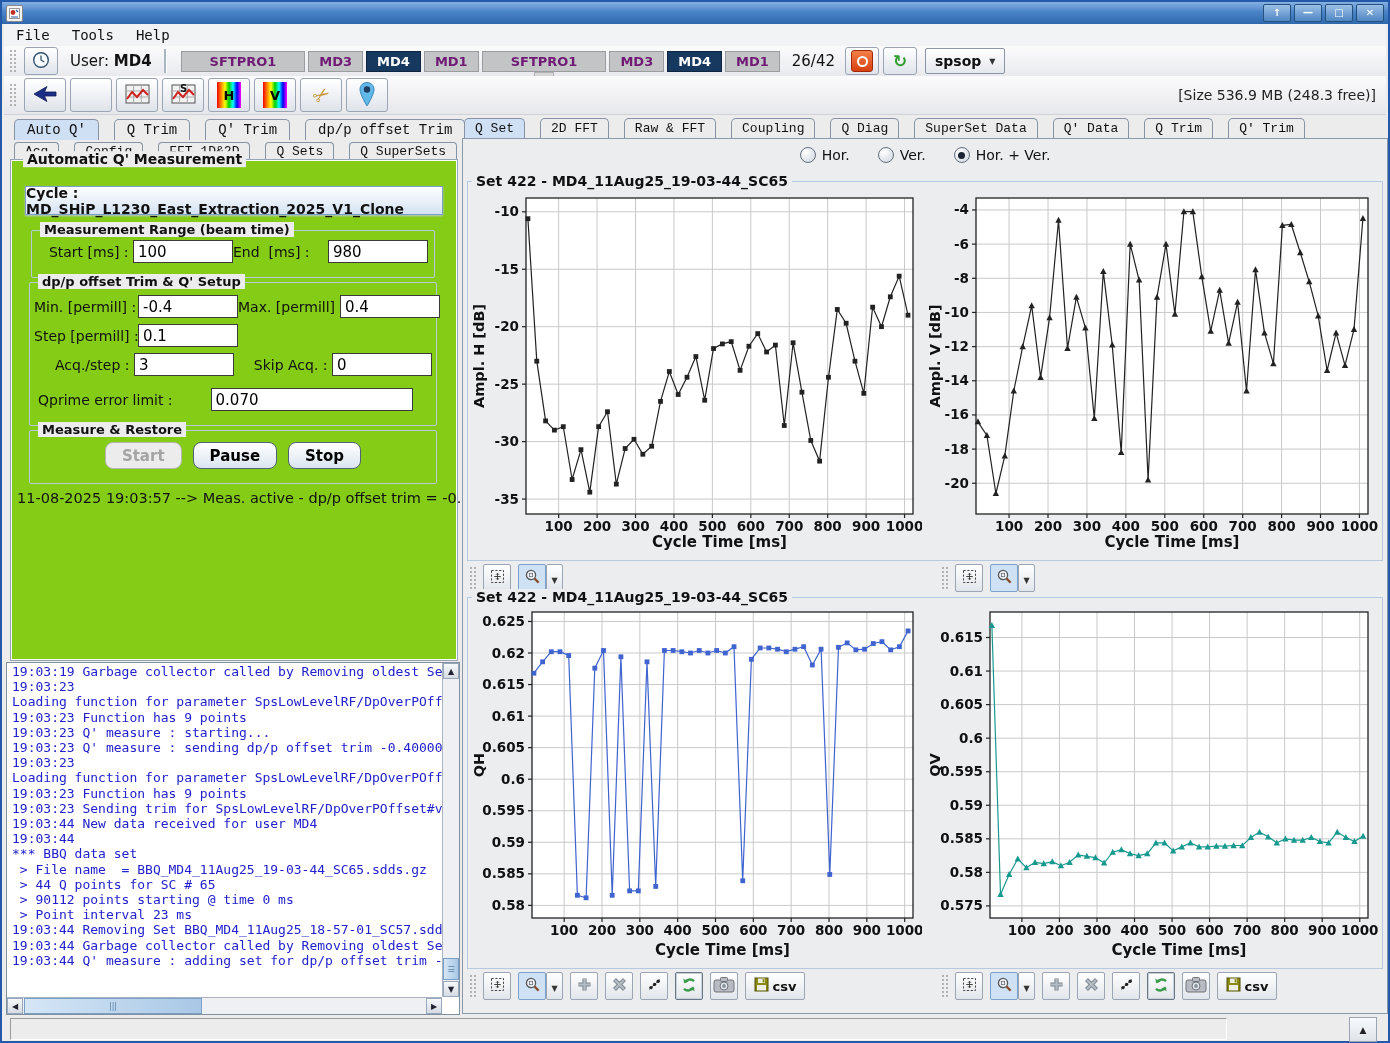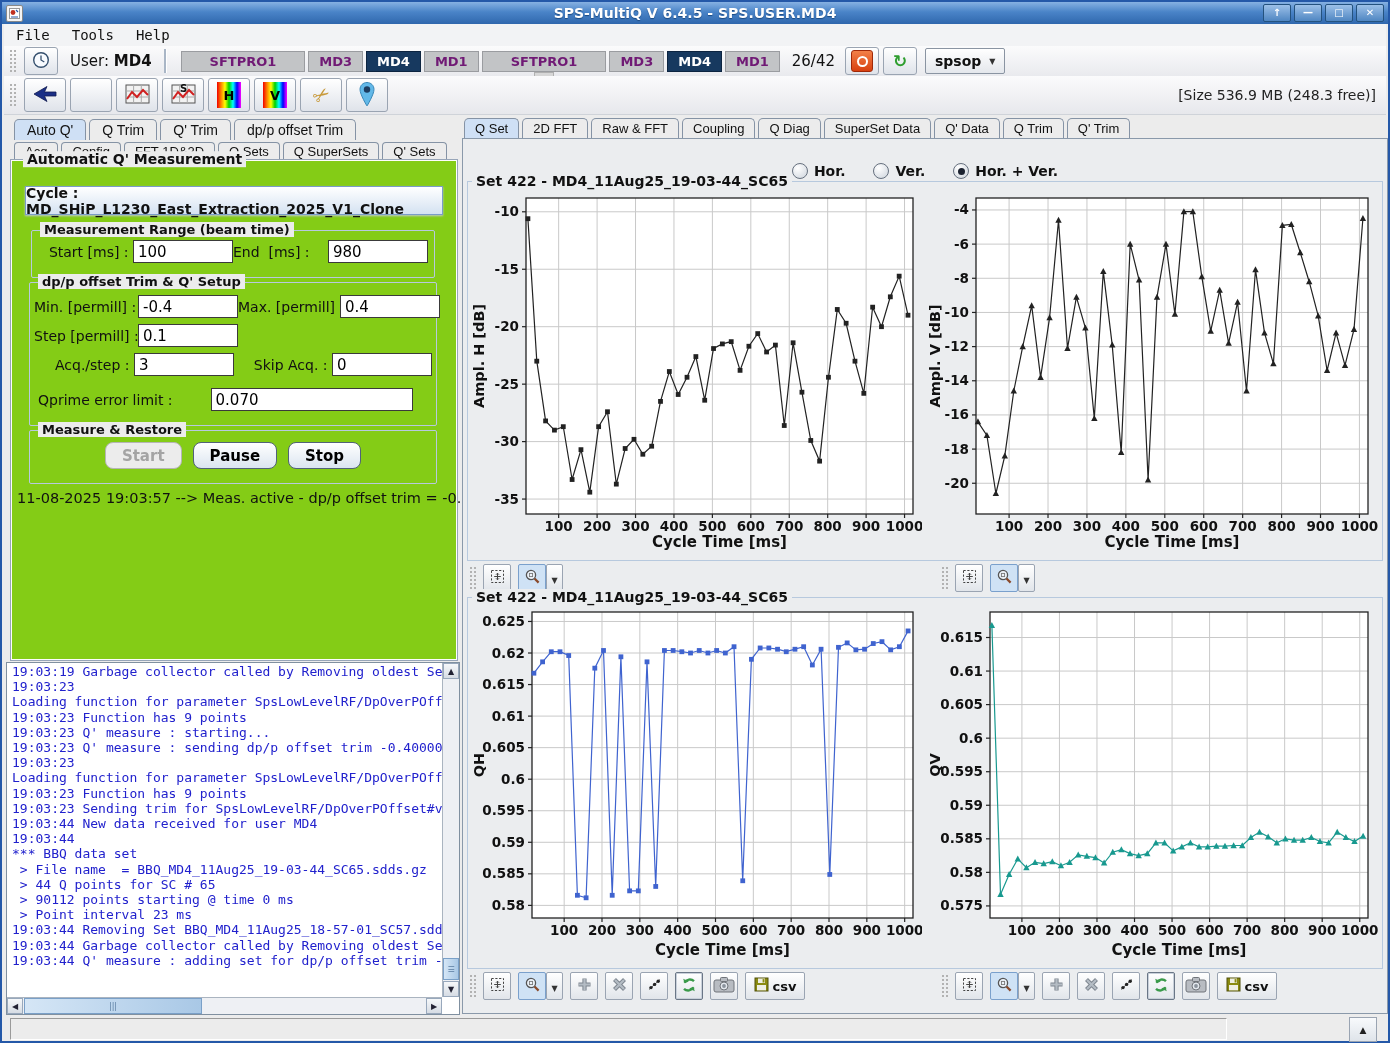--- a/index.html
+++ b/index.html
@@ -56,22 +56,22 @@
   .sizelbl{margin-left:auto;margin-right:10px;font-size:14px;color:#222;}
   .icon-rain{width:24px;height:26px;display:flex;align-items:center;justify-content:center;
     background:linear-gradient(90deg,#f00000,#ff8000,#ffff00,#00d000,#00ffff,#0000ff,#ff00ff);
     font-weight:bold;font-size:13px;color:#000;}
   .icon-fft2d{width:25px;height:25px;
     background:radial-gradient(circle,#ffffff 0%,#ffe84a 18%,#6cf04a 36%,#3ae8e8 52%,#4a6cf0 68%,#e84af0 84%,#f04a6c 100%);
     clip-path:polygon(50% 0%,100% 50%,50% 100%,0% 50%);}
   .icon-scissors{color:#c89a3c;font-size:20px;display:inline-block;transform:rotate(-35deg);line-height:1;}
   
   .tabrow{position:absolute;display:flex;align-items:flex-end;}
-  .tab{font-family:Liberation Sans, sans-serif;border:1px solid #8593a5;border-bottom:none;
-    border-radius:5px 5px 0 0;background:#ececec;margin-right:3px;white-space:pre;}
+  .tab{font-family:Liberation Mono, monospace;border:1px solid #8593a5;border-bottom:none;
+    border-radius:5px 5px 0 0;background:#ececec;margin-right:15px;white-space:pre;}
   .tab.sel{background:#cfe0f5;}
   .ltabs1{left:12px;top:116px;height:22px;}
   .ltabs1 .tab{font-size:14px;padding:2px 12px;}
   .ltabs2{left:12px;top:138px;height:20px;}
   .ltabs2 .tab{font-size:13px;padding:1px 10px;border-radius:4px 4px 0 0;}
   .lpanel{position:absolute;left:8px;top:157px;width:446px;height:500px;
     border:1px solid #97a5b8;box-shadow:inset 0 0 0 1px #fdfdfd;background:#84cc16;}
   .panel-title{position:absolute;left:12px;top:0;transform:translateY(-55%);background:#ececec;
     padding:0 4px;font-weight:bold;font-size:14px;}
   .tgroup{position:absolute;border:1px solid #b7c9de;border-radius:2px;}
@@ -100,21 +100,21 @@
     border:1px solid #98a8bc;box-sizing:border-box;display:flex;align-items:center;justify-content:center;
     font-size:8px;color:#223;}
   .sb-thumb{position:absolute;background:linear-gradient(90deg,#d5e6f6,#a9c8e6);border:1px solid #7aa0c8;
     box-sizing:border-box;display:flex;align-items:center;justify-content:center;color:#5a7ca0;font-size:8px;}
   
   .rtabs{left:462px;top:115px;height:21px;}
   .rtabs .tab{font-size:13px;padding:2px 10px;}
   .rpanel{position:absolute;left:460px;top:136px;width:924px;height:874px;
     border:1px solid #8a99aa;background:#ebedef;}
   .radiorow{position:absolute;left:0;right:0;top:8px;display:flex;justify-content:center;gap:28px;}
-  .radio{display:flex;align-items:center;gap:6px;font-weight:bold;font-size:14px;margin-top:16px;}
+  .radio{display:flex;align-items:center;gap:6px;font-weight:normal;font-size:14px;}
   .rdot{width:14px;height:14px;border-radius:50%;border:1px solid #66707e;
     background:radial-gradient(circle at 35% 30%,#ffffff,#cdd4dc);display:flex;align-items:center;justify-content:center;}
   .rdot.sel::after{content:"";width:7px;height:7px;border-radius:50%;background:#1b2230;}
   .setgroup{position:absolute;left:4px;width:914px;border:1px solid #b7c9de;background:#ebedef;}
   .sg-title{position:absolute;left:4px;top:-9px;background:#ebedef;padding:0 4px;
     font-weight:bold;font-size:14px;white-space:pre;}
   .chart{position:absolute;top:8px;}
   .chartbar{position:absolute;left:4px;height:30px;display:flex;align-items:center;}
   .cb-group{position:absolute;display:flex;align-items:center;}
   .cb-btn{width:26px;height:26px;border:1px solid #9aa4b2;border-radius:2px;margin-right:0;
@@ -139,21 +139,20 @@
 <div class="window">
 
   <div class="titlebar">
     <div class="appicon">
       <svg width="11" height="11" viewBox="0 0 11 11">
           <rect x="0.5" y="0.5" width="10" height="10" fill="#fff" stroke="#999"></rect>
           <circle cx="4" cy="4.5" r="2.4" fill="#c03020"></circle>
           <path d="M2 9 L9 9 M7 2 L9 4" stroke="#2858a8" stroke-width="1.2"></path>
         </svg>
     </div>
-    <div class="title-text">SPS-MultiQ V 6.4.5 - SPS.USER.MD4</div>
     <div class="winbtns">
       <div class="winbtn">↑</div>
       <div class="winbtn">—</div>
       <div class="winbtn">□</div>
       <div class="winbtn">✕</div>
     </div>
   </div>
 
   <div class="menubar">
     <span>File</span>

